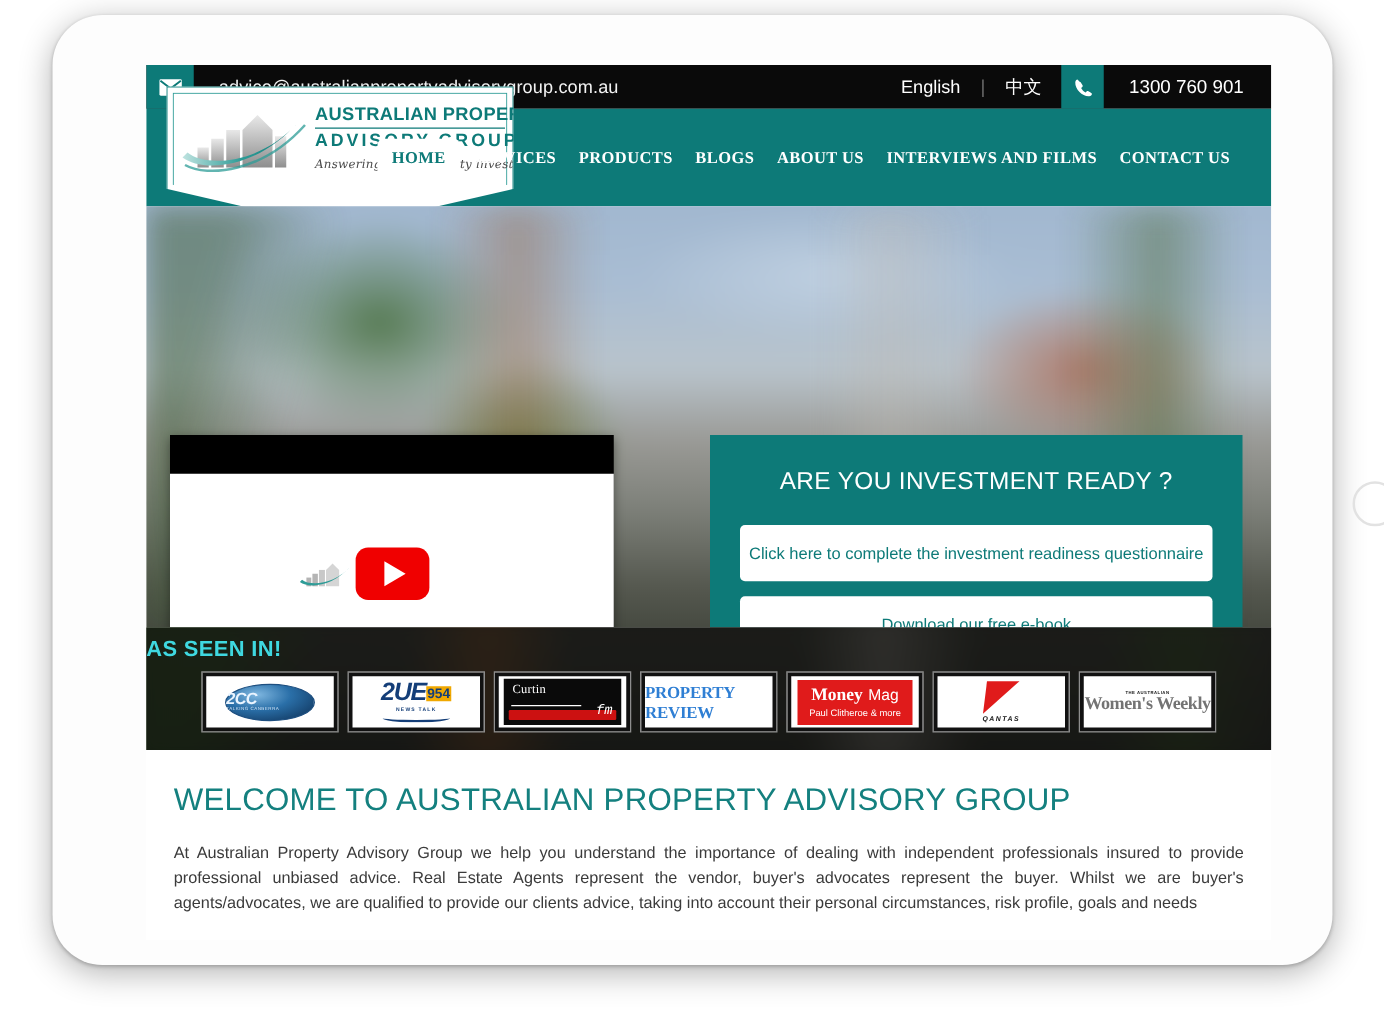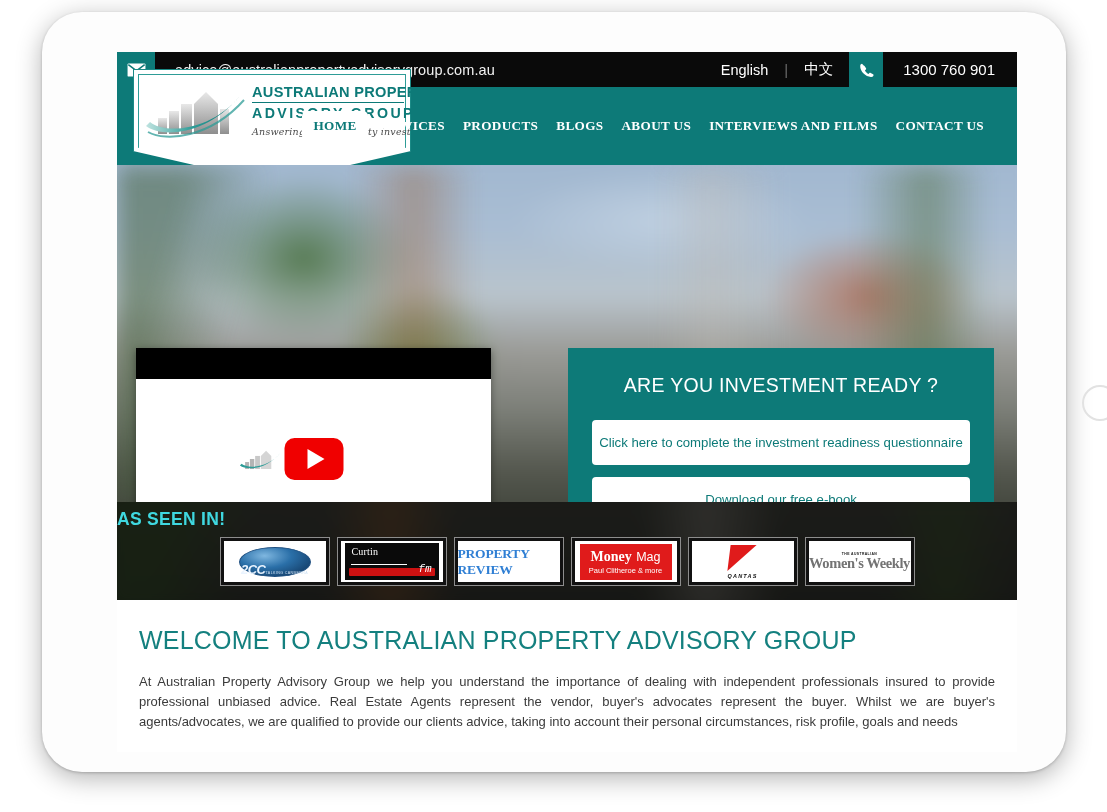--- a/index.html
+++ b/index.html
@@ -258,21 +258,21 @@
     border: 3px solid #111111;
     outline: 1px solid #8d8d8d;
     display: flex; align-items: center; justify-content: center;
     overflow: hidden;
   }
 
   
   .pl-2cc-oval {
     width: 72px; height: 30px; border-radius: 50%;
     background: radial-gradient(ellipse at 35% 28%, #7fb7e0 0%, #2a6fa8 42%, #0c2d52 100%);
-    display: flex; flex-direction: row; align-items: flex-end; justify-content: center;
+    display: flex; flex-direction: column; align-items: flex-start; justify-content: center;
     border: 1px solid #1e4f80;
   }
   .pl-2cc-main { color:#eaf4ff; font-weight:bold; font-size:13px; font-style: italic; line-height:12px; letter-spacing:-.5px;}
   .pl-2cc-sub { color:#cfe2f4; font-size:3.6px; letter-spacing:.4px; line-height:5px; }
 
   .pl-2ue { text-align: center; }
   .pl-2ue-row { display:flex; align-items:flex-start; justify-content:center; }
   .pl-2ue-big { color:#143e78; font-weight:bold; font-size:20px; letter-spacing:-1px; line-height:19px; font-style: italic;}
   .pl-2ue-num { background:#f0a800; color:#143e78; font-weight:bold; font-size:11px; padding:0 1px; line-height:12px; margin-top:4px;}
   .pl-2ue-sub { color:#143e78; font-size:4px; font-weight:bold; letter-spacing:1px; margin-top:1px;}
@@ -429,20 +429,30 @@
 
     <div id="logo-strip">
 
       <div class="press-logo">
         <div class="pl-2cc-oval">
           <div class="pl-2cc-main">2CC</div>
           <div class="pl-2cc-sub">TALKING CANBERRA</div>
         </div>
       </div>
 
+      <div class="press-logo">
+        <div class="pl-2ue">
+          <div class="pl-2ue-row">
+            <span class="pl-2ue-big">2UE</span>
+            <span class="pl-2ue-num">954</span>
+          </div>
+          <div class="pl-2ue-sub">NEWS TALK</div>
+          <div class="pl-2ue-swoosh"></div>
+        </div>
+      </div>
 
       <div class="press-logo">
         <div class="pl-curtin">
           <div class="pl-curtin-word">Curtin</div>
           <div class="pl-curtin-underline"></div>
           <div class="pl-curtin-bar"></div>
           <div class="pl-curtin-fm">fm</div>
         </div>
       </div>
 

